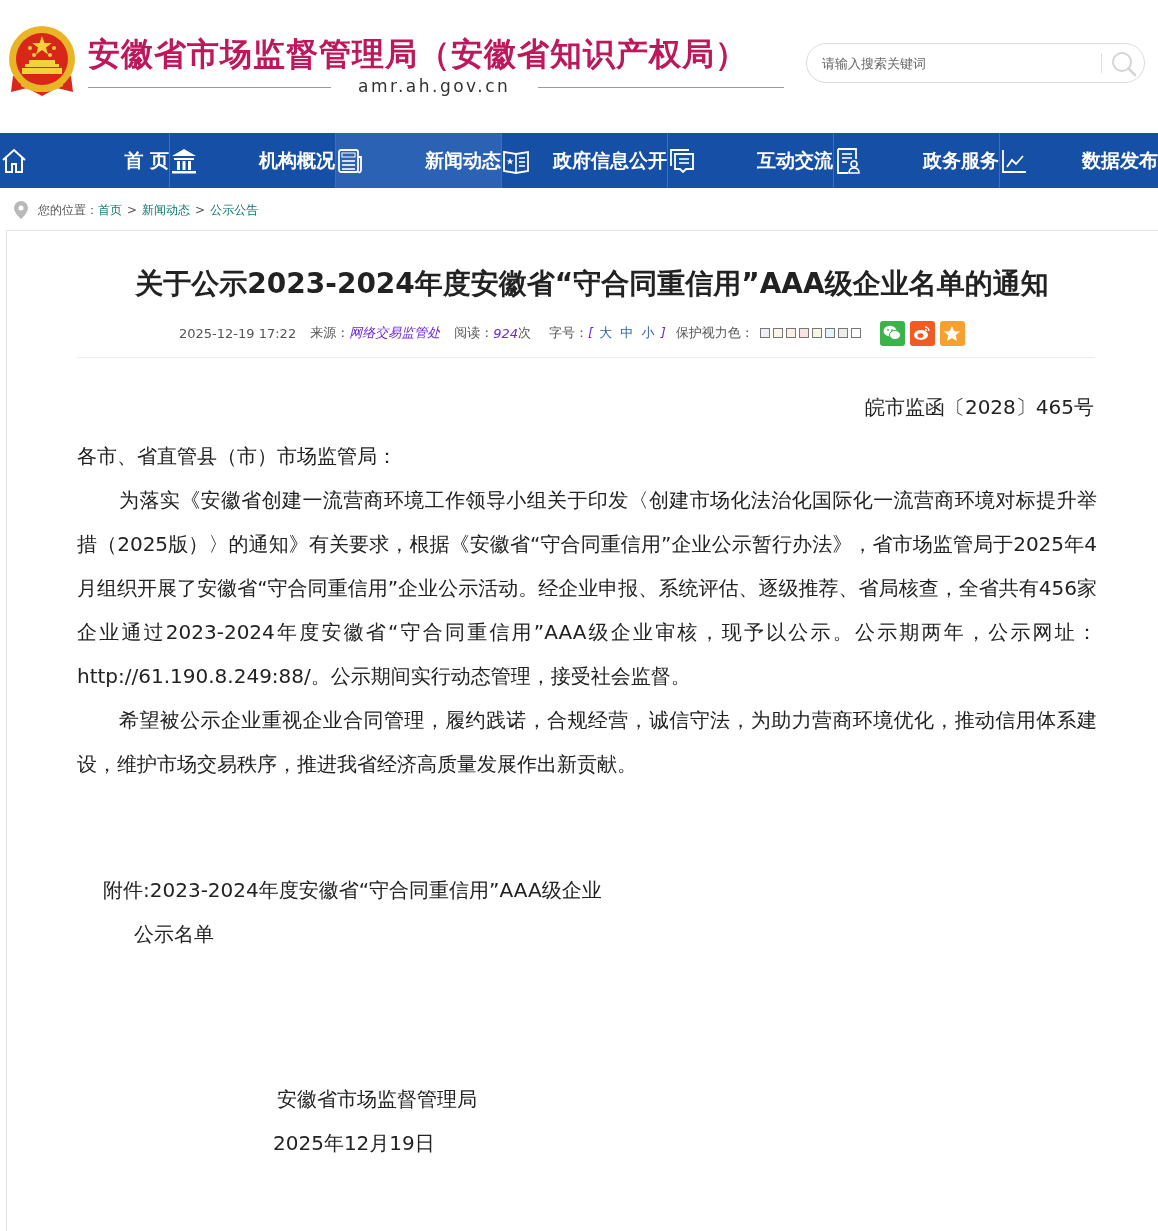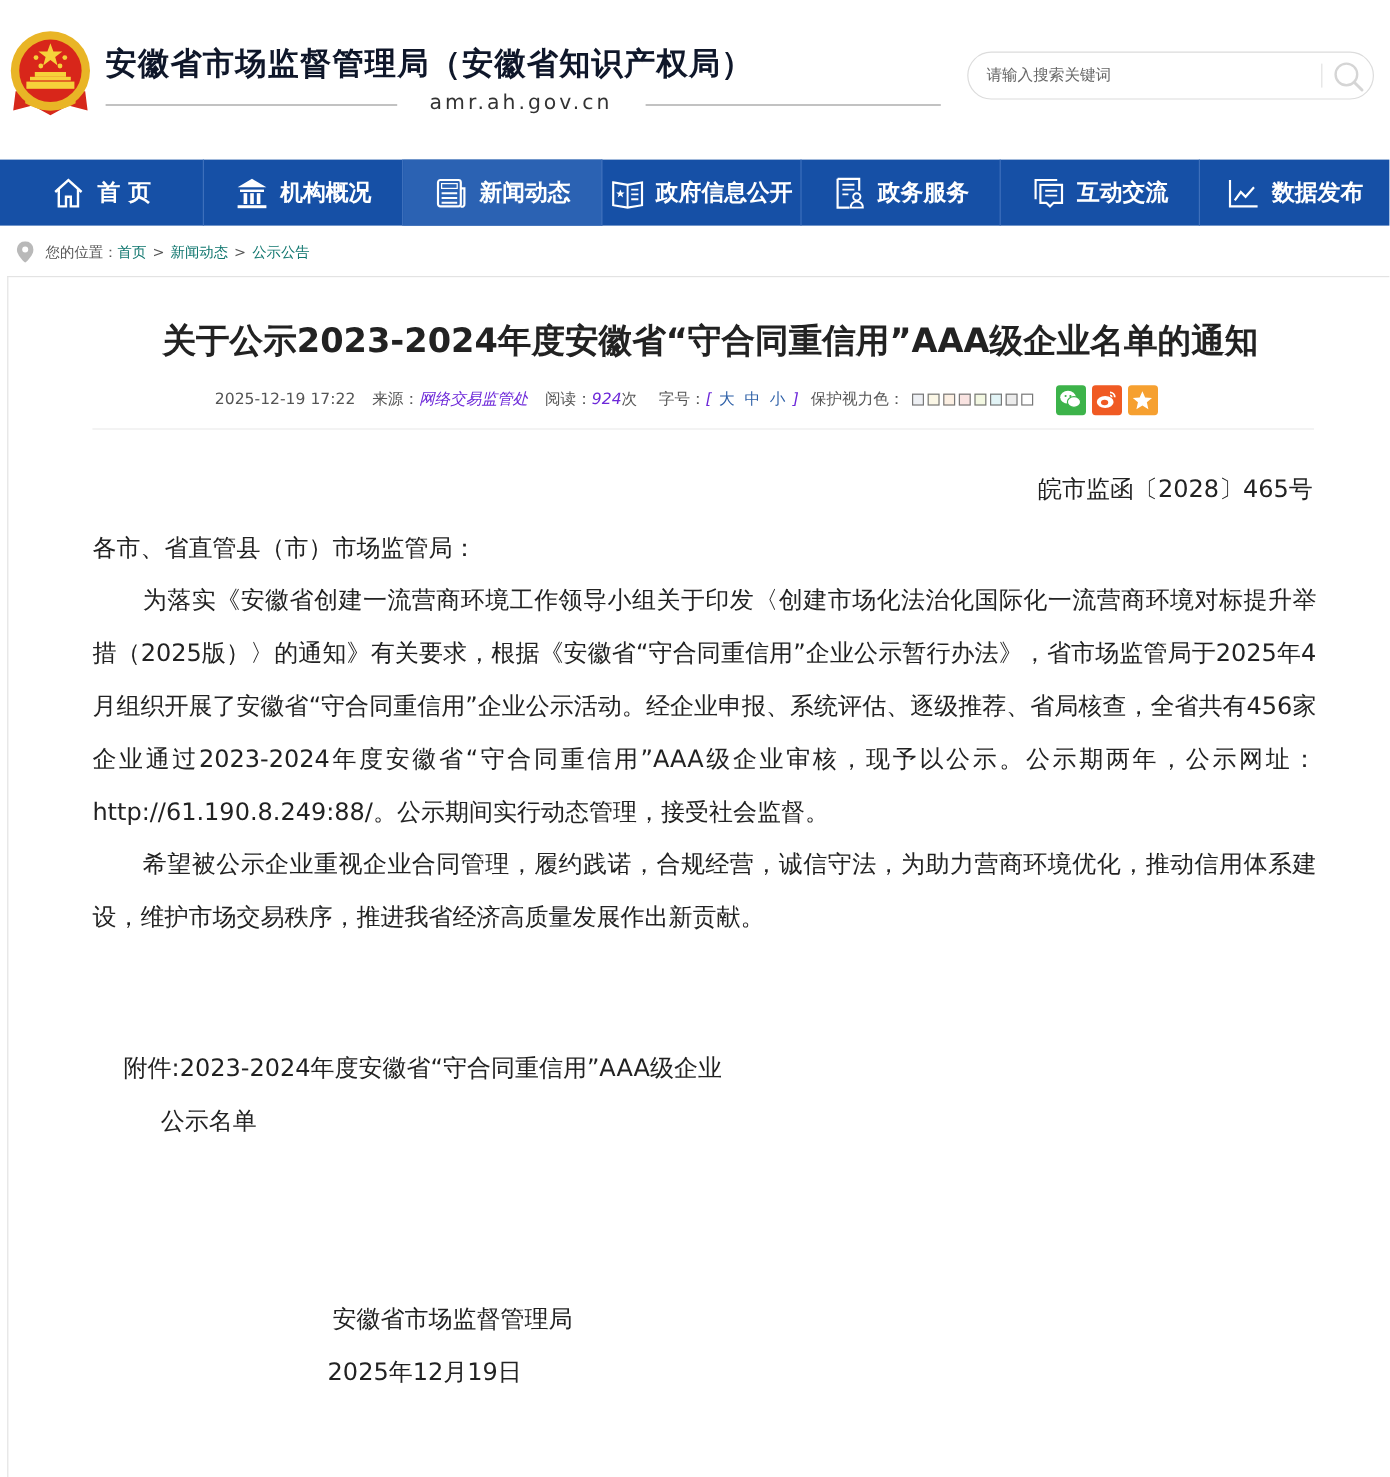--- a/index.html
+++ b/index.html
@@ -2,34 +2,34 @@
 <html><head>
 <meta charset="utf-8">
 <style>
   * { box-sizing: border-box; margin: 0; padding: 0; }
   html, body { width: 1158px; height: 1231px; overflow: hidden; background: #ffffff; }
   body { font-family: "DejaVu Sans", "Liberation Sans", sans-serif; color: #333; position: relative; }
 
   
   .header { position: absolute; left: 0; top: 0; width: 1158px; height: 133px; background: #fff; }
   .emblem { position: absolute; left: 7px; top: 24px; width: 70px; height: 76px; }
-  .site-title { position: absolute; left: 88px; top: 30px; font-size: 26px; font-weight: bold; color: #0f172a; letter-spacing: 1px; white-space: nowrap; line-height: 48px; }
+  .site-title { position: absolute; left: 88px; top: 30px; font-size: 32px; font-weight: bold; color: #be185d; letter-spacing: 1px; white-space: nowrap; line-height: 48px; }
   .domain-row { position: absolute; left: 88px; top: 76px; width: 696px; height: 22px; }
   .domain-line-l { position: absolute; left: 0; top: 11px; width: 243px; height: 1px; background: #9a9a9a; }
   .domain-line-r { position: absolute; left: 450px; top: 11px; width: 246px; height: 1px; background: #9a9a9a; }
   .domain-text { position: absolute; left: 270px; top: 0; font-size: 17px; letter-spacing: 2.5px; color: #333; font-family: "DejaVu Sans", sans-serif; }
   .search { position: absolute; left: 806px; top: 43px; width: 339px; height: 40px; border: 1px solid #dcdcdc; border-radius: 20px; background: #fff; }
   .search input { position: absolute; left: 15px; top: 8px; width: 270px; height: 22px; border: none; outline: none; font-size: 13px; color: #666; background: transparent; font-family: "DejaVu Sans", sans-serif; }
   .search input::placeholder { color: #666; }
   .search-divider { position: absolute; left: 294px; top: 9px; width: 1px; height: 20px; background: #e2e2e2; }
   .search-btn { position: absolute; left: 302px; top: 5px; width: 30px; height: 30px; cursor: pointer; }
 
   
   .nav { position: absolute; left: 0; top: 133px; width: 1158px; height: 55px; background: #1650a6; display: flex; }
-  .nav-item { position: relative; height: 55px; display: flex; align-items: center; justify-content: center; color: #fff; font-size: 19px; font-weight: bold; border-right: 1px solid #3d6fbb; cursor: pointer; white-space: nowrap; }
+  .nav-item { position: relative; height: 55px; display: flex; align-items: center; justify-content: space-between; color: #fff; font-size: 19px; font-weight: bold; border-right: 1px solid #3d6fbb; cursor: pointer; white-space: nowrap; }
   .nav-item.active { background: #2b62b3; }
   .nav-item:last-child { border-right: none; }
   .nav-icon { width: 28px; height: 28px; margin-right: 10px; display: inline-block; }
 
   
   .breadcrumb { position: absolute; left: 14px; top: 198px; height: 24px; display: flex; align-items: center; font-size: 12px; color: #555; }
   .breadcrumb .pin { width: 14px; height: 18px; margin-right: 10px; }
   .breadcrumb a { color: #0f766e; text-decoration: none; cursor: pointer; }
   .breadcrumb .sep { margin: 0 5px; color: #555; }
 
@@ -125,37 +125,37 @@
         <line x1="14" y1="7" x2="14" y2="26" stroke="#fff" stroke-width="1.6"></line>
         <polygon points="8,11 9,13.5 11.5,13.5 9.5,15 10.3,17.5 8,16 5.7,17.5 6.5,15 4.5,13.5 7,13.5" fill="#fff"></polygon>
         <line x1="17" y1="11" x2="23" y2="11" stroke="#fff" stroke-width="1.6"></line>
         <line x1="17" y1="15" x2="23" y2="15" stroke="#fff" stroke-width="1.6"></line>
         <line x1="17" y1="19" x2="23" y2="19" stroke="#fff" stroke-width="1.6"></line>
       </svg>
     <span>政府信息公开</span>
   </div>
   <div class="nav-item" style="width:166px">
     <svg class="nav-icon" viewBox="0 0 28 28">
+        <path d="M3 19 V3 H21" fill="none" stroke="#fff" stroke-width="1.8"></path>
+        <path d="M7 7 H25 V22 H18 L15 25 L12 22 H7 Z" fill="none" stroke="#fff" stroke-width="1.8"></path>
+        <line x1="11" y1="12" x2="21" y2="12" stroke="#fff" stroke-width="1.6"></line>
+        <line x1="11" y1="16" x2="21" y2="16" stroke="#fff" stroke-width="1.6"></line>
+      </svg>
+    <span>互动交流</span>
+  </div>
+  <div class="nav-item" style="width:166px">
+    <svg class="nav-icon" viewBox="0 0 28 28">
         <path d="M4 2 H22 V12 M4 2 V26 H14" fill="none" stroke="#fff" stroke-width="1.8"></path>
         <line x1="8" y1="7" x2="18" y2="7" stroke="#fff" stroke-width="1.6"></line>
         <line x1="8" y1="11" x2="18" y2="11" stroke="#fff" stroke-width="1.6"></line>
         <line x1="8" y1="15" x2="13" y2="15" stroke="#fff" stroke-width="1.6"></line>
         <circle cx="20" cy="17" r="3" fill="none" stroke="#fff" stroke-width="1.6"></circle>
         <path d="M15 26 Q15 21 20 21 Q25 21 25 26 Z" fill="none" stroke="#fff" stroke-width="1.6"></path>
       </svg>
     <span>政务服务</span>
-  </div>
-  <div class="nav-item" style="width:166px">
-    <svg class="nav-icon" viewBox="0 0 28 28">
-        <path d="M3 19 V3 H21" fill="none" stroke="#fff" stroke-width="1.8"></path>
-        <path d="M7 7 H25 V22 H18 L15 25 L12 22 H7 Z" fill="none" stroke="#fff" stroke-width="1.8"></path>
-        <line x1="11" y1="12" x2="21" y2="12" stroke="#fff" stroke-width="1.6"></line>
-        <line x1="11" y1="16" x2="21" y2="16" stroke="#fff" stroke-width="1.6"></line>
-      </svg>
-    <span>互动交流</span>
   </div>
   <div class="nav-item" style="width:158px">
     <svg class="nav-icon" viewBox="0 0 28 28">
         <path d="M3 3 V25 H26" fill="none" stroke="#fff" stroke-width="1.8"></path>
         <path d="M7 20 L12 13 L16 17 L23 9" fill="none" stroke="#fff" stroke-width="1.8"></path>
       </svg>
     <span>数据发布</span>
   </div>
 </div>
 

